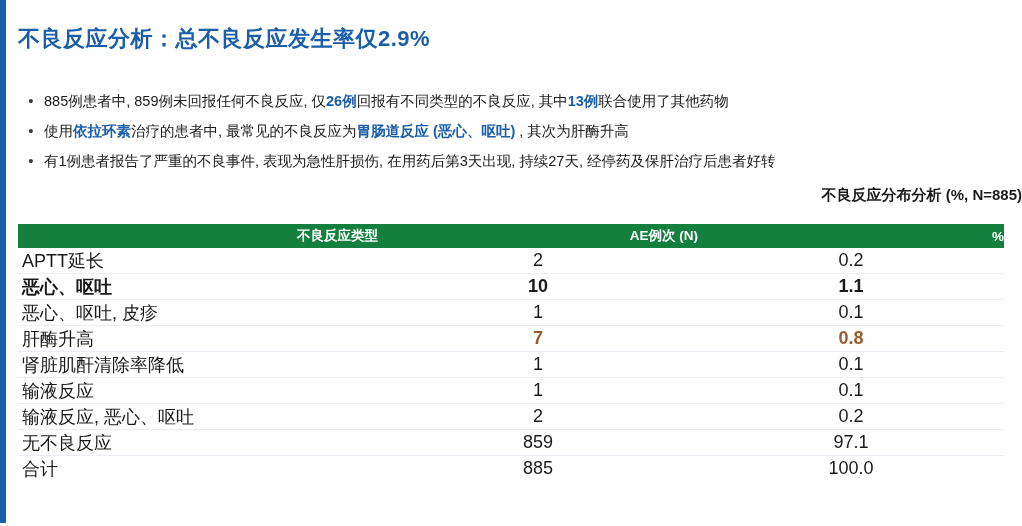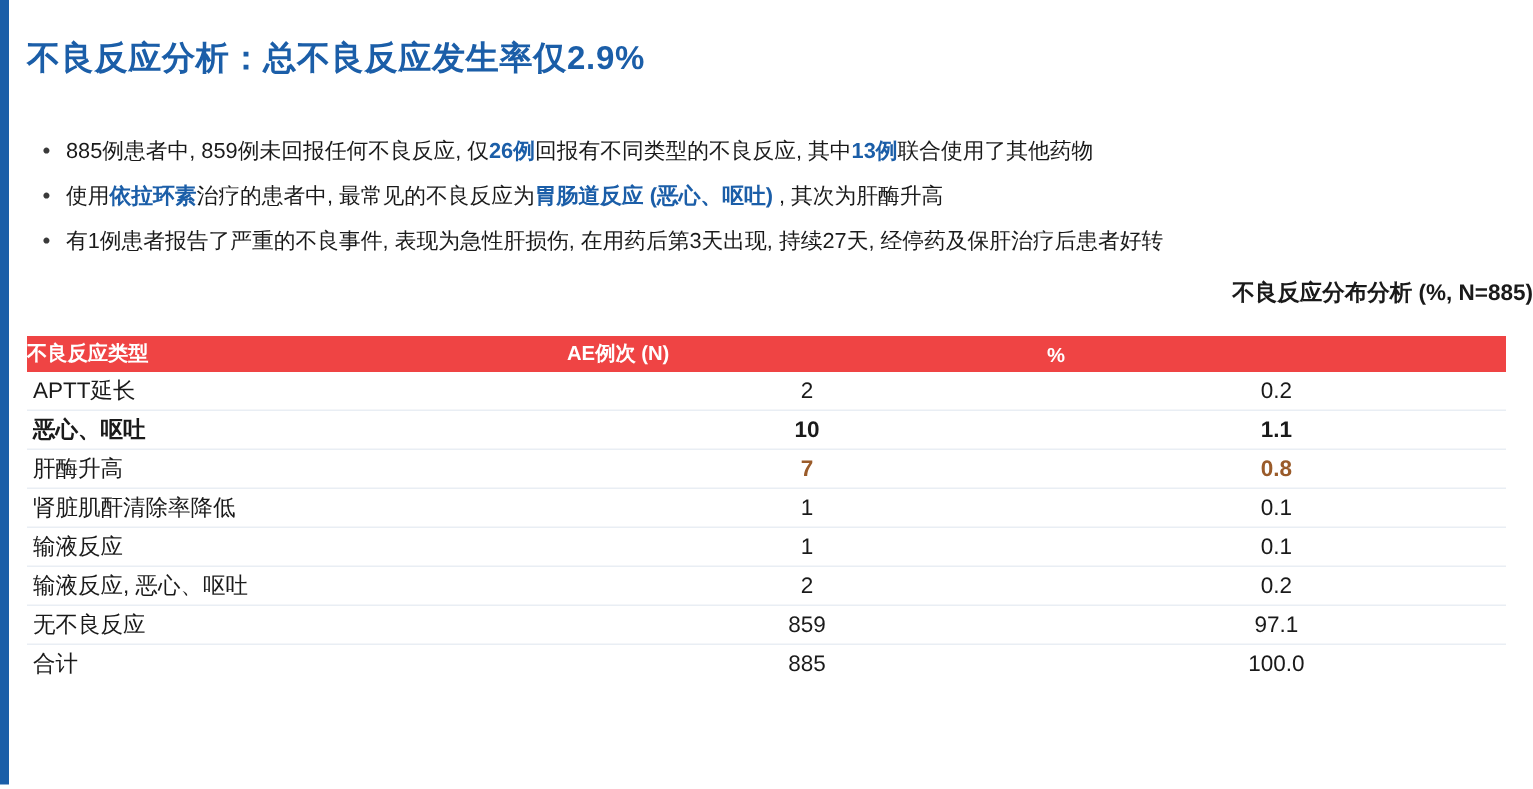--- a/index.html
+++ b/index.html
@@ -80,30 +80,30 @@
   }
   table.ae {
     position: absolute;
     left: 18px;
     top: 224px;
     width: 986px;
     border-collapse: collapse;
     table-layout: fixed;
   }
   table.ae thead th {
-    background: #ef4444;
+    background: #15803d;
     color: #ffffff;
     font-size: 13.5px;
     font-weight: bold;
     height: 24px;
     padding: 0;
-    text-align: left;
+    text-align: right;
   }
   table.ae tbody td {
-    font-size: 15px;
+    font-size: 18px;
     height: 25px;
     padding: 0 0 0 0;
     color: #1a1a1a;
     border-bottom: 1px solid #e9eef4;
   }
   table.ae tbody tr:last-child td {
     border-bottom: none;
     margin-left: 46px;
   }
   td.c-name {
@@ -176,20 +176,25 @@
         <tr>
           <td class="c-name">APTT延长</td>
           <td class="c-n">2</td>
           <td class="c-p">0.2</td>
         </tr>
         <tr class="row-hl-blue">
           <td class="c-name">恶心、呕吐</td>
           <td class="c-n">10</td>
           <td class="c-p">1.1</td>
         </tr>
+        <tr>
+          <td class="c-name">恶心、呕吐, 皮疹</td>
+          <td class="c-n">1</td>
+          <td class="c-p">0.1</td>
+        </tr>
         <tr class="row-hl-brown">
           <td class="c-name">肝酶升高</td>
           <td class="c-n">7</td>
           <td class="c-p">0.8</td>
         </tr>
         <tr>
           <td class="c-name">肾脏肌酐清除率降低</td>
           <td class="c-n">1</td>
           <td class="c-p">0.1</td>
         </tr>

